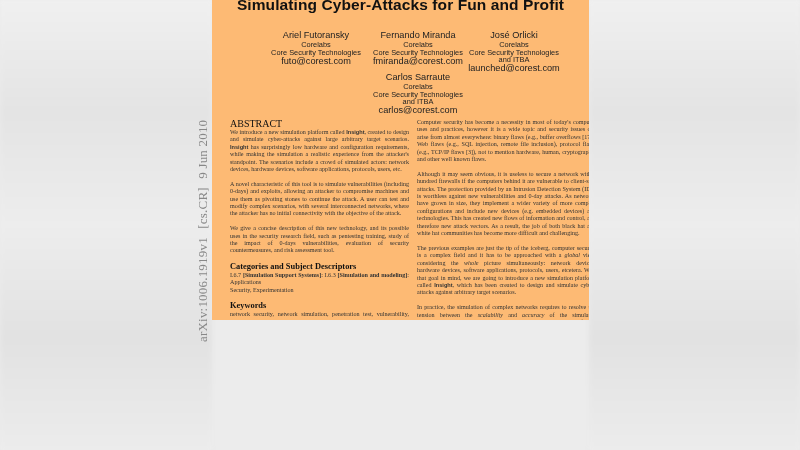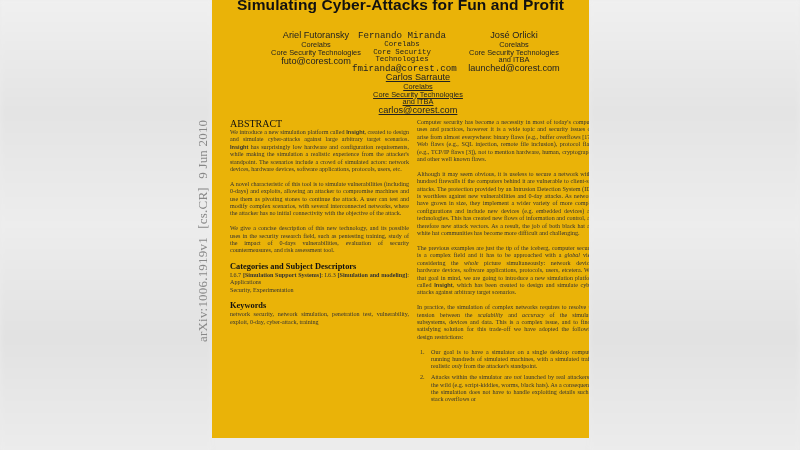--- a/index.html
+++ b/index.html
@@ -10,39 +10,39 @@
     font-family: "Liberation Serif", serif;
   }
   .bg-left, .bg-right {
     position: absolute; top: 0; height: 450px;
     background: linear-gradient(180deg, #f0f0f0 0%, #e4e4e4 25%, #ededed 50%, #e2e2e2 75%, #ececec 100%);
     filter: blur(2px);
   }
   .bg-left { left: 0; width: 212px; }
   .bg-right { left: 589px; width: 211px; }
   .page {
-    position: absolute; left: 212px; top: 0; width: 377px; height: 438px;
-    background: #eab308; overflow: hidden; color: #222;
+    position: absolute; left: 212px; top: 0; width: 377px; height: 320px;
+    background: #fdba74; overflow: hidden; color: #222;
   }
   .title {
     position: absolute; top: -4px; left: 0; width: 377px; text-align: center;
     font-family: "Liberation Sans", sans-serif; font-weight: bold; font-size: 15.5px;
     color: #111; letter-spacing: 0.1px;
   }
   .author {
     position: absolute; text-align: center; font-family: "Liberation Sans", sans-serif;
     color: #222; line-height: 1;
   }
   .author .name { font-size: 9.2px; display: block; margin-bottom: 1px; }
   .author .aff { font-size: 7.4px; display: block; line-height: 7.6px; }
   .author .email { font-size: 9.2px; display: block; margin-top: 0.5px; }
   .a1 { left: 54px; top: 31px; width: 100px; }
-  .a2 { left: 140px; top: 31px; width: 100px; font-family: Liberation Mono, monospace; }
+  .a2 { left: 156px; top: 31px; width: 100px; }
   .a3 { left: 252px; top: 31px; width: 100px; }
-  .a4 { left: 156px; top: 73px; width: 100px; text-decoration: underline; }
+  .a4 { left: 156px; top: 73px; width: 100px; }
 
   .col { position: absolute; top: 119px; width: 179px; font-size: 6.1px; line-height: 7.4px; color: #333; text-align: justify; }
   .col-left { left: 18px; }
   .col-right { left: 205px; }
   .h1 { font-weight: normal; font-size: 10px; color: #111; line-height: 10px; margin-bottom: 0px; }
   .h2 { font-weight: bold; font-size: 8.4px; color: #111; line-height: 10px; margin-top: 7px; }
   .para { margin-bottom: 7.4px; }
   .para.tight { margin-bottom: 0; }
   .sc { font-family: "Liberation Sans", sans-serif; font-weight: bold; font-size: 5.6px; }
   .b { font-weight: bold; }

